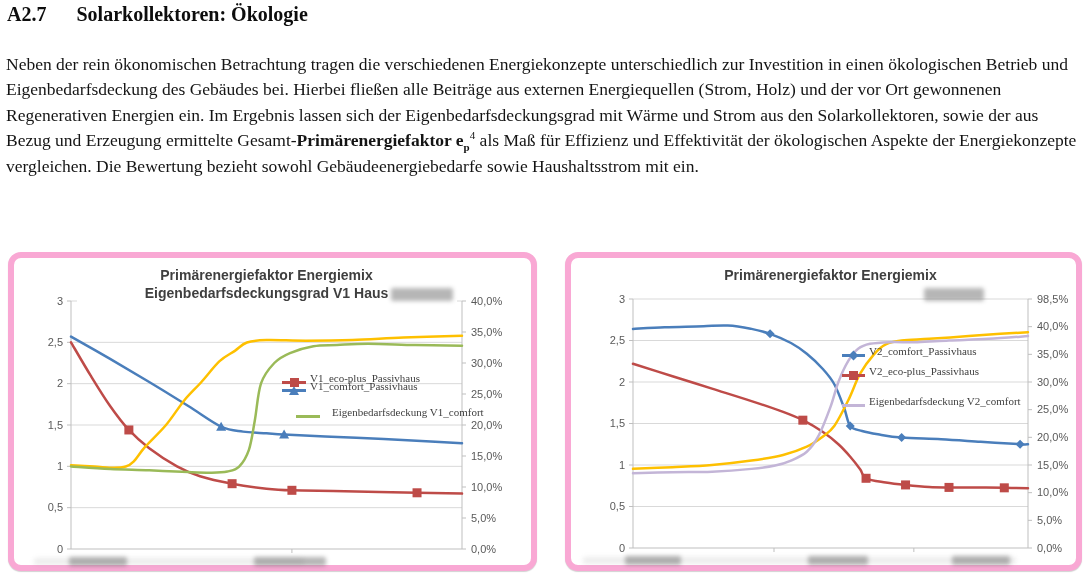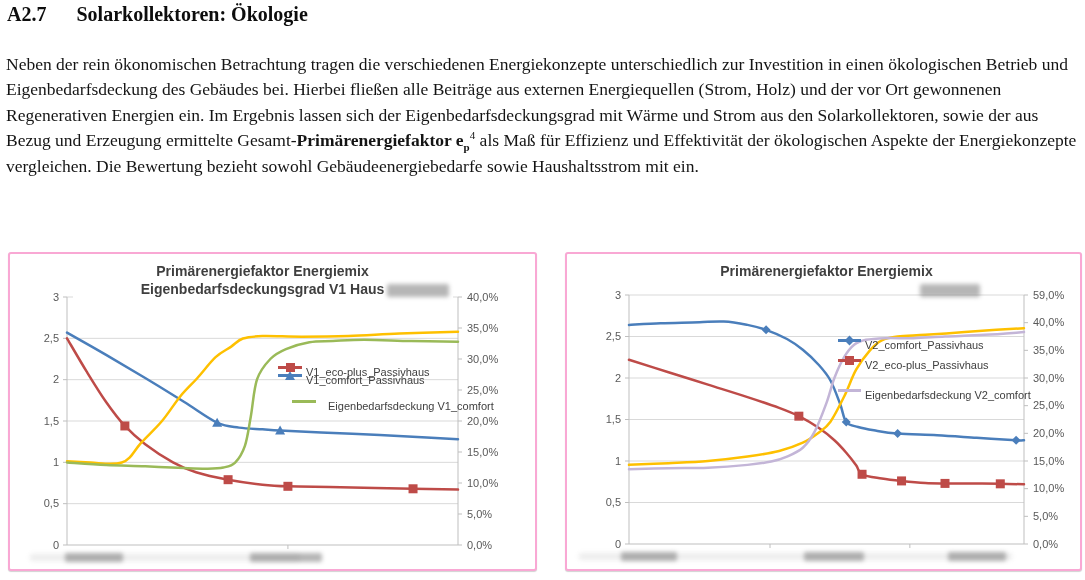--- a/index.html
+++ b/index.html
@@ -17,37 +17,37 @@
   .paragraph{
     position:absolute;left:6px;top:52px;width:1074px;margin:0;
     font-family:"Liberation Serif","DejaVu Serif",serif;
     font-size:17.5px;line-height:25.4px;color:#141414;
   }
   .paragraph sup{font-size:11px;line-height:0;}
   .paragraph sub{font-size:11px;line-height:0;}
   
   .chart-panel{
     position:absolute;background:#ffffff;
-    border:2px solid #f9a8d4;border-radius:3px;
+    border:6px solid #f9a8d4;border-radius:13px;
     box-shadow:0 1px 1px rgba(0,0,0,0.18);
     box-sizing:border-box;
     padding-left:31px;
   }
   .chart-panel svg{position:absolute;left:0;top:0;}
   .chart-title{
     position:absolute;text-align:center;
     font-weight:bold;font-size:14px;line-height:18px;color:#3f3f3f;
     background:#ffffff;white-space:nowrap;
   }
   .axis-label{
     position:absolute;font-size:11px;color:#595959;white-space:nowrap;
   }
   .axis-label.left{text-align:right;}
   .legend-row{
-    position:absolute;height:14px;display:flex;align-items:flex-start;
+    position:absolute;height:14px;display:flex;align-items:flex-end;font-family:Liberation Serif, serif;
   }
   .legend-line{position:relative;display:inline-block;height:2.6px;flex:0 0 auto;}
   .legend-marker{position:absolute;left:50%;top:50%;}
   .lm-square{width:9px;height:9px;margin:-4.5px 0 0 -4.5px;}
   .lm-triangle{width:0;height:0;margin:-4.5px 0 0 -5px;
     border-left:5px solid transparent;border-right:5px solid transparent;}
   .lm-diamond{width:7px;height:7px;margin:-3.5px 0 0 -3.5px;transform:rotate(45deg);}
   .legend-label{font-size:11px;color:#404040;margin-left:4px;white-space:nowrap;}
   
   .blur-blob{
@@ -198,21 +198,21 @@
       <div class="" style="">Primärenergiefaktor Energiemix</div>
     </div>
     <div class="blur-blob" style="left:353px;top:30px;width:60px;height:13px;"></div>
     <div class="axis-label left" style="left:20px;top:34.5px;width:34px;">3</div>
     <div class="axis-label left" style="left:20px;top:76px;width:34px;">2,5</div>
     <div class="axis-label left" style="left:20px;top:117.5px;width:34px;">2</div>
     <div class="axis-label left" style="left:20px;top:159px;width:34px;">1,5</div>
     <div class="axis-label left" style="left:20px;top:200.5px;width:34px;">1</div>
     <div class="axis-label left" style="left:20px;top:242px;width:34px;">0,5</div>
     <div class="axis-label left" style="left:20px;top:283.5px;width:34px;">0</div>
-    <div class="axis-label" style="left:466px;top:34.5px;">59,0%</div>
+    <div class="axis-label" style="left:466px;top:34.5px;">98,5%</div>
     <div class="axis-label" style="left:466px;top:62.16666666666667px;">40,0%</div>
     <div class="axis-label" style="left:466px;top:89.83333333333334px;">35,0%</div>
     <div class="axis-label" style="left:466px;top:117.5px;">30,0%</div>
     <div class="axis-label" style="left:466px;top:145.16666666666669px;">25,0%</div>
     <div class="axis-label" style="left:466px;top:172.83333333333334px;">20,0%</div>
     <div class="axis-label" style="left:466px;top:200.5px;">15,0%</div>
     <div class="axis-label" style="left:466px;top:228.16666666666666px;">10,0%</div>
     <div class="axis-label" style="left:466px;top:255.83333333333337px;">5,0%</div>
     <div class="axis-label" style="left:466px;top:283.5px;">0,0%</div>
     <div class="blur-strip" style="left:12px;top:299px;width:433px;height:7px;"></div>

